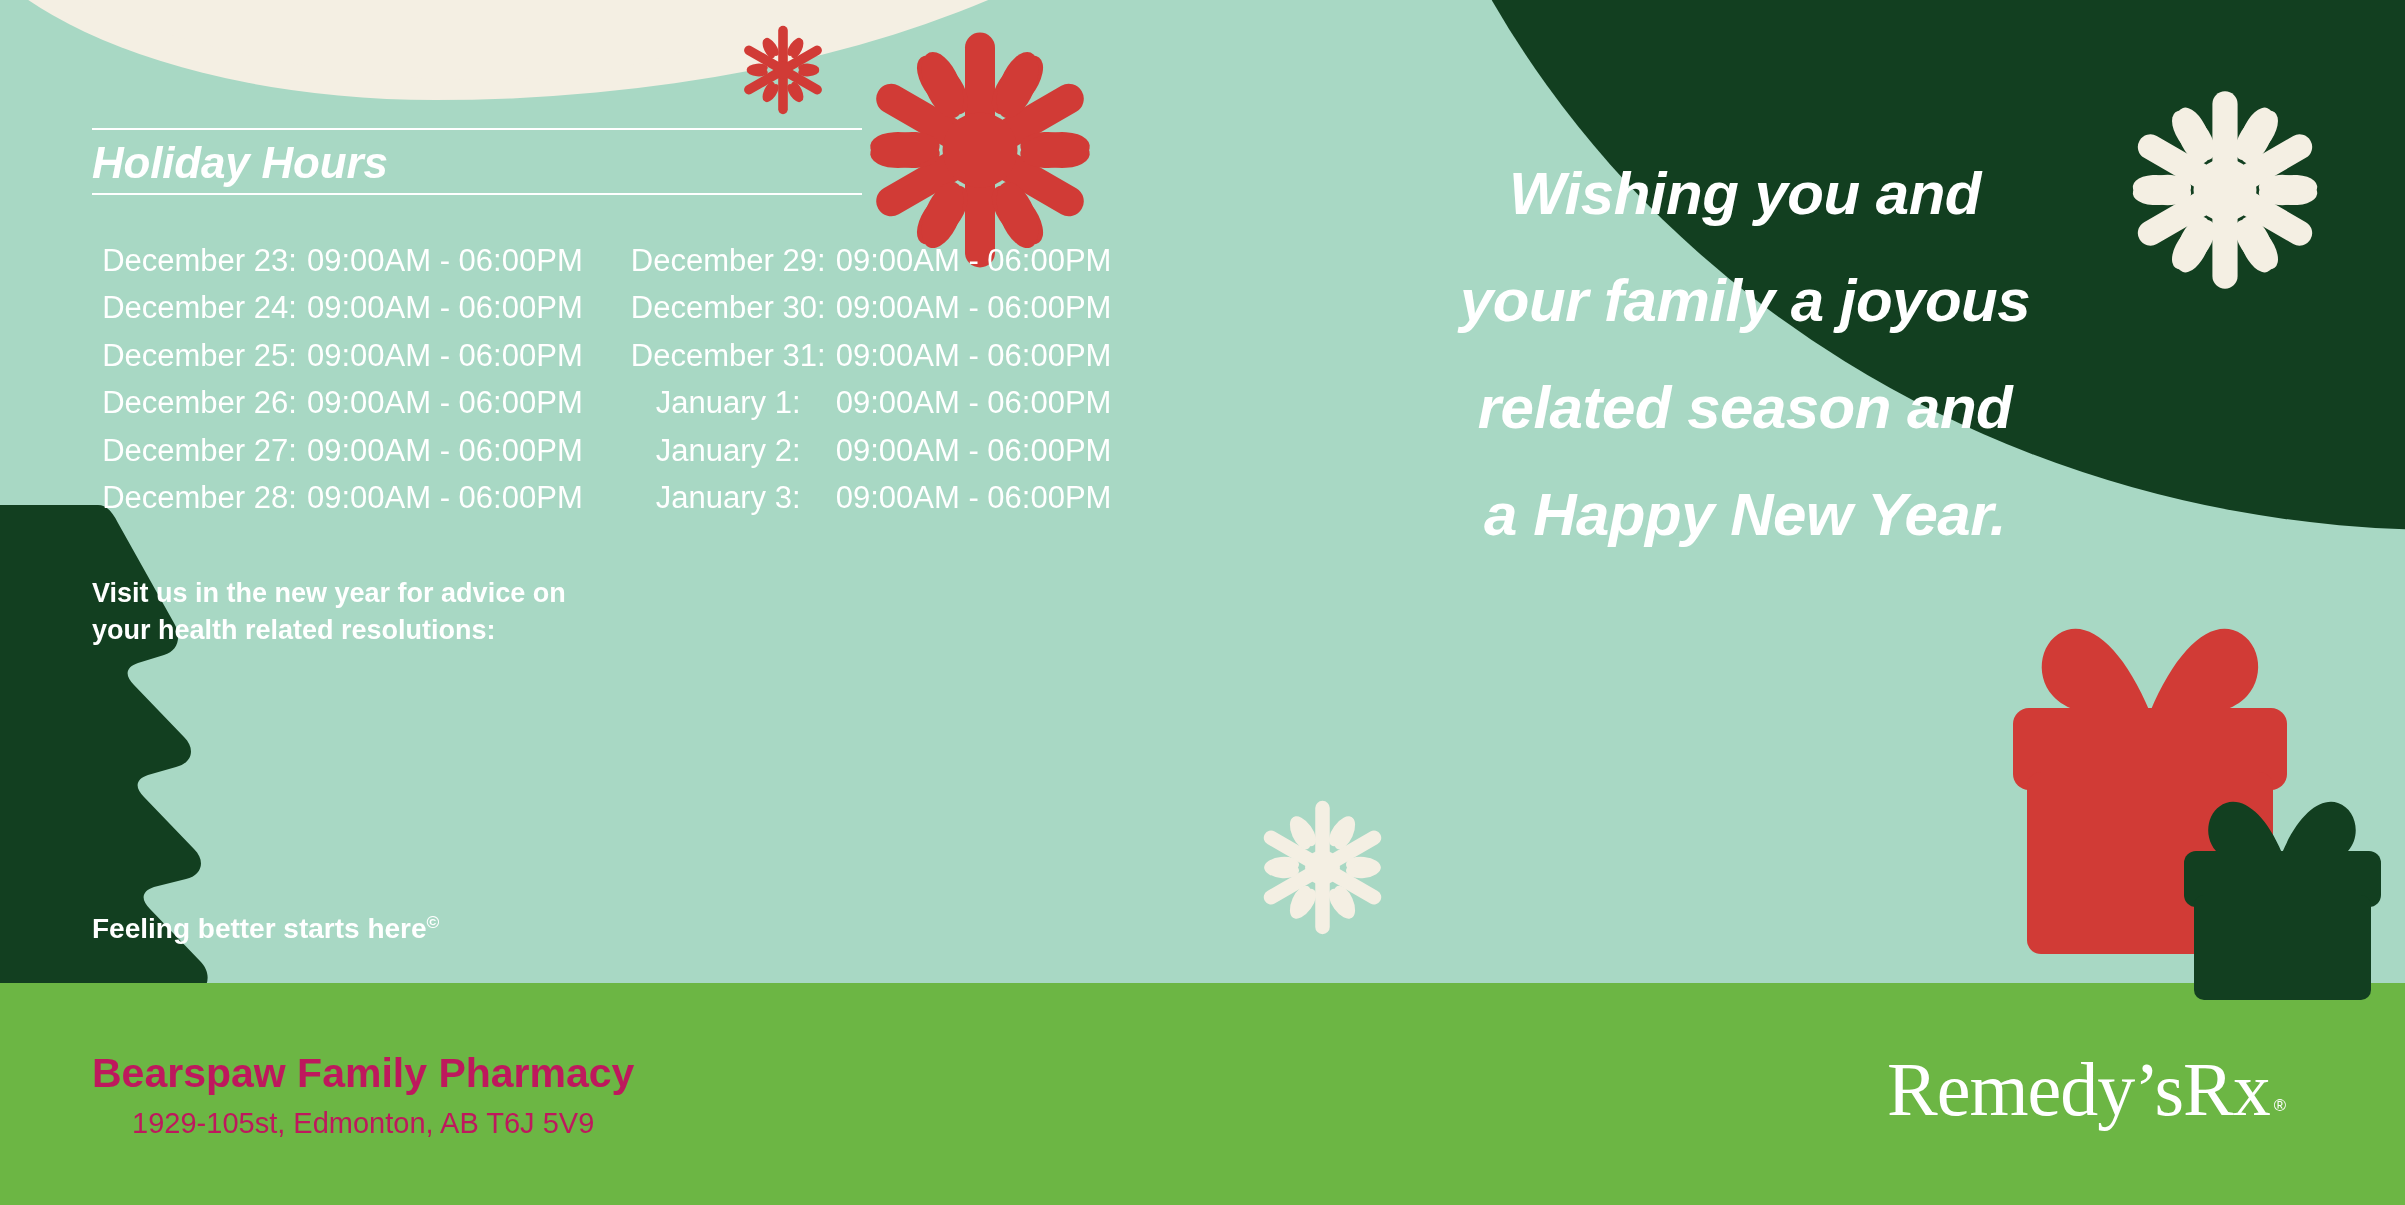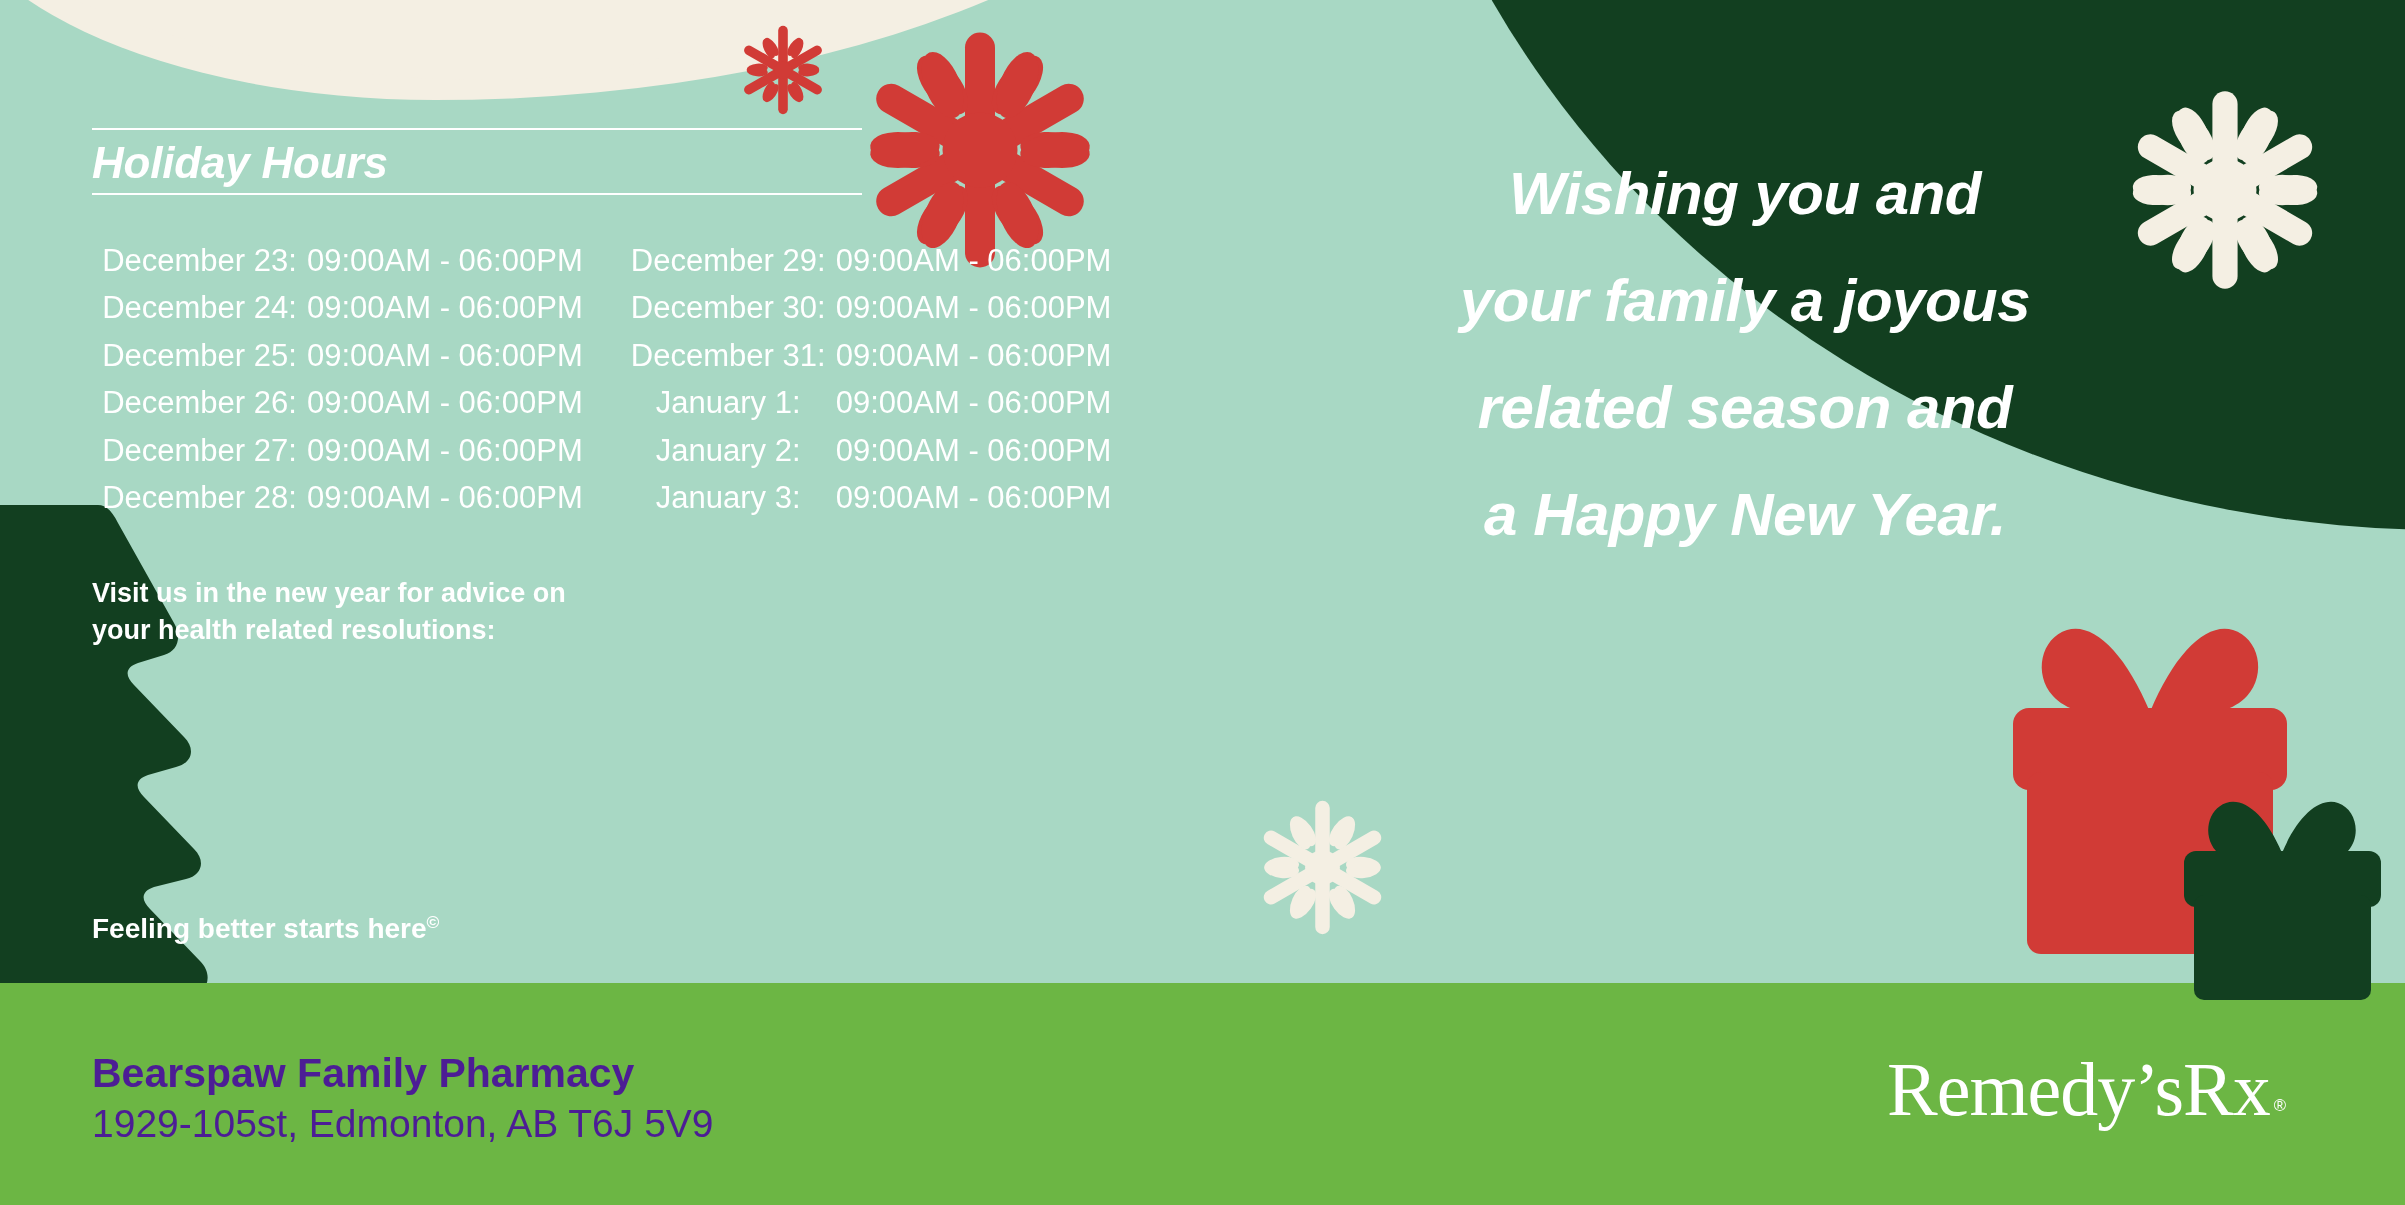--- a/index.html
+++ b/index.html
@@ -173,30 +173,31 @@
     letter-spacing: -0.5px;
   }
   #greeting .gline { display: block; }
 
   
   #footer-info {
     position: absolute;
     left: 92px;
     bottom: 62px;
     z-index: 8;
-    color: #4c1d95;
+    color: #be185d;
+    text-align: center;
   }
   #store-name {
     font-size: 41px;
     font-weight: bold;
     line-height: 1.2;
     margin-bottom: 6px;
   }
   .footer-line {
-    font-size: 39px;
+    font-size: 29px;
     line-height: 39px;
   }
 
   #brand-logo {
     position: absolute;
     right: 120px;
     bottom: 78px;
     z-index: 8;
     color: #ffffff;
     font-family: "Liberation Serif", "DejaVu Serif", serif;

